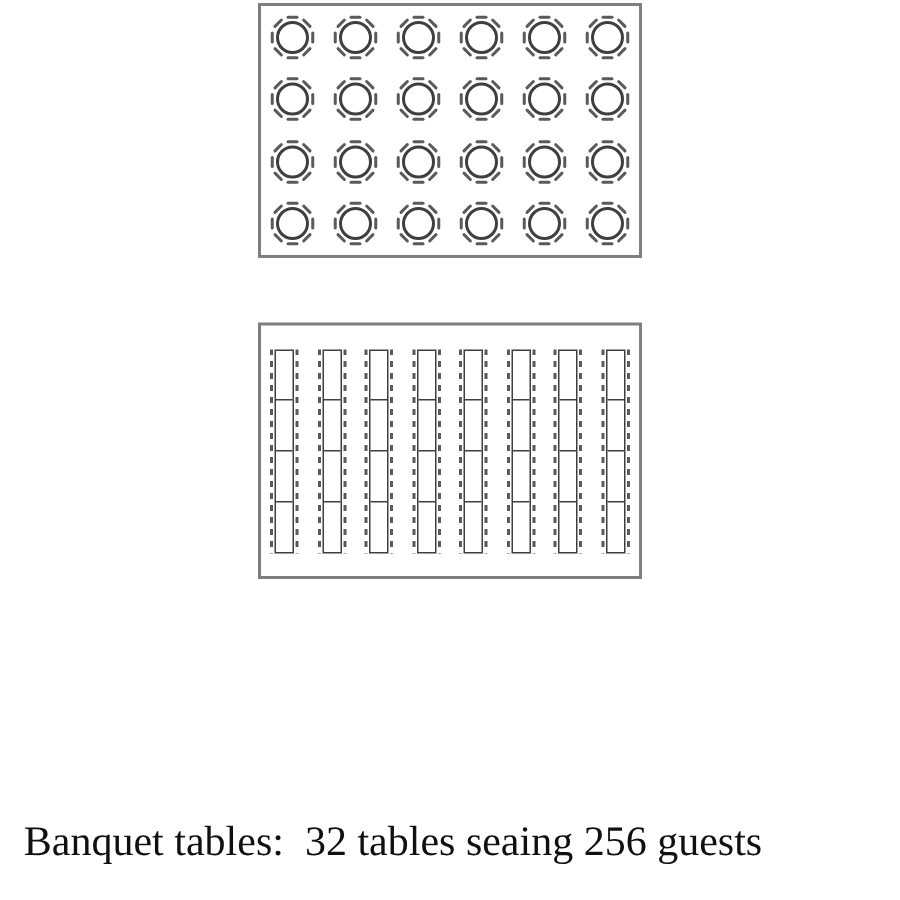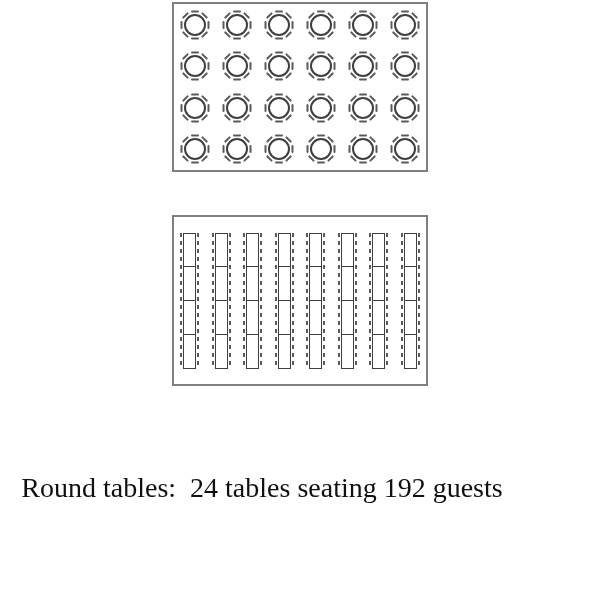--- a/index.html
+++ b/index.html
@@ -369,14 +369,14 @@
         <div class="bq-seg"></div>
         <div class="bq-seg"></div>
       </div>
       <div class="bq-col">
         <div class="bq-seg"></div>
         <div class="bq-seg"></div>
         <div class="bq-seg"></div>
         <div class="bq-seg"></div>
       </div>
     </div>
-  <div class="caption" id="cap-round">Round tables:  24 tables seating 192 guests</div>
+  <div class="caption" id="cap-banquet">Banquet tables:  32 tables seaing 256 guests</div>
 </div>
 
 </body></html>

